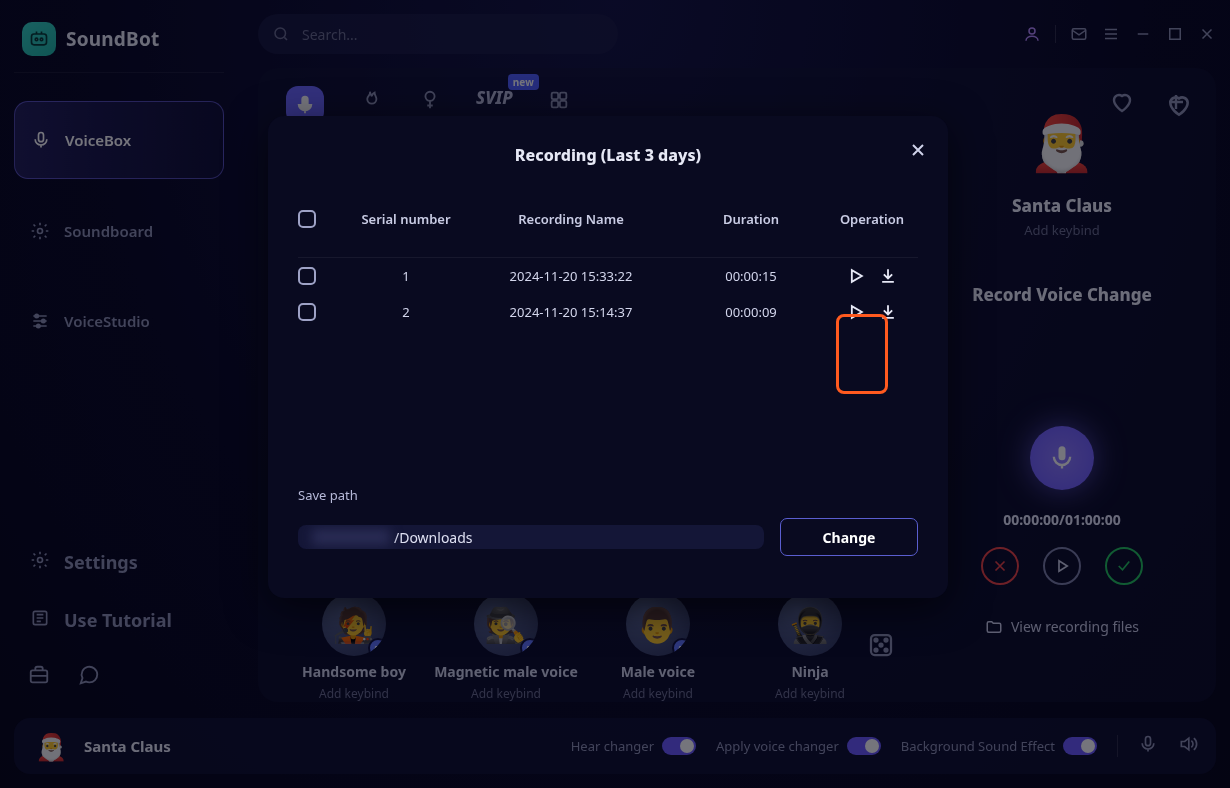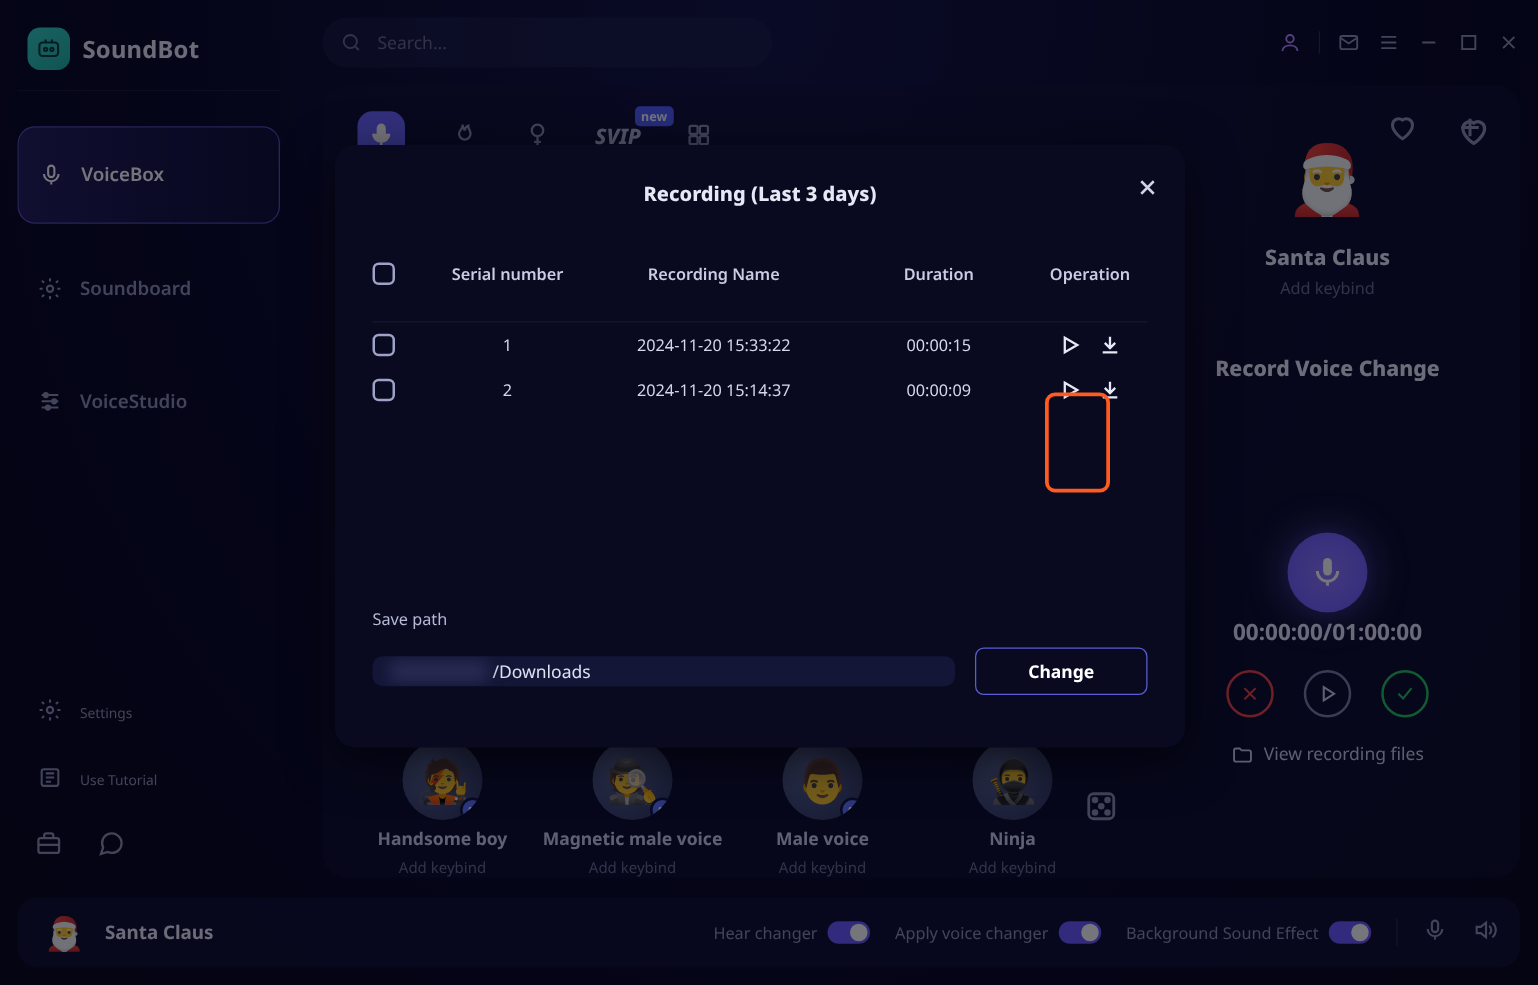--- a/index.html
+++ b/index.html
@@ -29,38 +29,38 @@
   .sidebar{position:absolute;left:14px;top:12px;width:210px;height:690px;display:flex;flex-direction:column}
   .logo-row{display:flex;align-items:center;gap:10px;padding:10px 8px 16px 8px;border-bottom:1px solid rgba(255,255,255,0.07)}
   .logo-box{width:34px;height:34px;border-radius:10px;background:linear-gradient(145deg,#34d3c3,#1fb8a6);display:flex;align-items:center;justify-content:center}
   .logo-box svg{width:20px;height:20px;stroke:#063b35;fill:none;stroke-width:2}
   .app-name{font-weight:700;font-size:19px;letter-spacing:0.2px;color:#e8eaf7}
   .nav{margin-top:28px;display:flex;flex-direction:column;gap:14px}
   .nav-item{display:flex;align-items:center;gap:14px;padding:28px 16px;border-radius:14px;color:var(--text-dim);cursor:pointer;font-size:15px;font-weight:600}
   .nav-item svg{width:20px;height:20px;stroke:currentColor;fill:none;stroke-width:2}
   .nav-item.active{background:linear-gradient(90deg,rgba(108,99,255,0.25),rgba(108,99,255,0.05));border:1px solid rgba(124,114,255,0.6);color:#fff}
   .sidebar-bottom{margin-top:auto;display:flex;flex-direction:column;gap:14px;padding-bottom:8px}
-  .foot-item{display:flex;align-items:flex-end;gap:14px;padding:10px 16px;color:var(--text-dim);font-size:11px;font-weight:400;cursor:pointer}
+  .foot-item{display:flex;align-items:flex-start;gap:14px;padding:10px 16px;color:var(--text-dim);font-size:18px;font-weight:700;cursor:pointer}
   .foot-item svg{width:20px;height:20px;stroke:currentColor;fill:none;stroke-width:2}
   .foot-icons{display:flex;gap:28px;padding:8px 14px;color:var(--text-dim)}
   .foot-icons svg{width:22px;height:22px;stroke:currentColor;fill:none;stroke-width:2;cursor:pointer}
 
   
   .topbar{position:absolute;left:258px;right:14px;top:14px;height:40px;display:flex;align-items:center;justify-content:space-between}
   .search{flex:0 0 360px;height:40px;border-radius:20px;background:rgba(30,32,72,0.6);display:flex;align-items:center;gap:10px;padding:0 14px;color:var(--text-faint)}
   .search svg{width:18px;height:18px;stroke:currentColor;fill:none;stroke-width:2}
   .search input{background:transparent;border:none;outline:none;color:var(--text);font-size:14px;flex:1}
   .search input::placeholder{color:var(--text-faint)}
   .win-icons{display:flex;align-items:center;gap:14px;color:var(--text-dim)}
   .win-icons svg{width:18px;height:18px;stroke:currentColor;fill:none;stroke-width:2;cursor:pointer}
   .vline{width:1px;height:18px;background:rgba(255,255,255,0.15)}
 
   
   .main{position:absolute;left:258px;top:68px;right:14px;height:634px;border-radius:20px;background:rgba(16,17,48,0.5);overflow:hidden}
-  .tab-row{position:absolute;left:28px;top:18px;right:28px;height:44px;display:flex;align-items:center;gap:32px;color:var(--text-dim)}
+  .tab-row{position:absolute;left:28px;top:18px;right:28px;height:44px;display:flex;align-items:flex-start;gap:32px;color:var(--text-dim)}
   .tab-row .tab-ic{width:28px;height:28px;display:flex;align-items:center;justify-content:center;cursor:pointer}
   .tab-row svg{width:22px;height:22px;stroke:currentColor;fill:none;stroke-width:2}
   .tab-row .active-tab{width:38px;height:38px;border-radius:12px;background:var(--accent);display:flex;align-items:center;justify-content:center}
   .tab-row .active-tab svg{stroke:#fff;fill:#fff}
   .svip{font-weight:800;font-style:italic;font-size:17px;color:#b6b9d8;position:relative}
   .svip .badge{position:absolute;top:-12px;right:-26px;background:#5060ff;color:#fff;font-size:10px;font-style:normal;font-weight:700;padding:1px 5px;border-radius:4px}
   .tab-right{position:absolute;right:28px;top:22px;display:flex;gap:30px;color:var(--text-dim)}
   .tab-right svg{width:24px;height:24px;stroke:currentColor;fill:none;stroke-width:2.4;cursor:pointer}
 
   
@@ -76,28 +76,28 @@
   
   .right-pane{position:absolute;right:24px;top:18px;width:260px;bottom:10px;display:flex;flex-direction:column;align-items:center;color:var(--text-dim)}
   .fav-icon{position:absolute;right:0;top:6px;color:var(--text-dim);cursor:pointer}
   .fav-icon svg{width:26px;height:26px;stroke:currentColor;fill:none;stroke-width:2.4}
   .santa-img{width:86px;height:86px;border-radius:50%;display:flex;align-items:center;justify-content:center;margin-top:12px;font-size:54px}
   .sel-name{font-size:17px;font-weight:800;color:#eceefa;margin-top:10px}
   .sel-sub{font-size:13px;color:var(--text-faint);margin-top:4px}
   .record-title{font-size:17px;font-weight:800;color:#eceefa;margin-top:44px}
   .mic-big{width:64px;height:64px;border-radius:50%;background:radial-gradient(circle,#8d7bff,#6a5aff);box-shadow:0 0 30px rgba(124,110,255,.6);display:flex;align-items:center;justify-content:center;margin-top:120px;cursor:pointer}
   .mic-big svg{width:28px;height:28px;fill:#fff;stroke:none}
-  .timer{margin-top:4px;font-size:18px;font-weight:700;color:#e5e7fa}
+  .timer{margin-top:20px;font-size:14px;font-weight:700;color:#e5e7fa}
   .rec-ctrls{display:flex;gap:24px;margin-top:18px}
   .ctrl{width:38px;height:38px;border-radius:50%;border:2px solid;display:flex;align-items:center;justify-content:center;cursor:pointer;background:transparent}
   .ctrl svg{width:18px;height:18px;fill:none;stroke-width:2.2}
   .ctrl.red{border-color:var(--red);color:var(--red)}
   .ctrl.play{border-color:#7d81a8;color:#cfd2e9}
   .ctrl.green{border-color:var(--green);color:var(--green)}
-  .view-link{margin-top:20px;font-size:14px;color:#c9cce7;display:flex;align-items:center;gap:8px;cursor:pointer}
+  .view-link{margin-top:32px;font-size:14px;color:#c9cce7;display:flex;align-items:center;gap:8px;cursor:pointer}
   .view-link svg{width:18px;height:18px;stroke:currentColor;fill:none;stroke-width:2}
 
   
   .footer{position:absolute;left:14px;right:14px;bottom:14px;height:56px;border-radius:16px;background:rgba(18,20,56,0.6);display:flex;align-items:center;padding:0 18px;justify-content:space-between;color:var(--text-dim)}
   .footer-left{display:flex;align-items:center;gap:12px}
   .foot-santa{width:40px;height:40px;border-radius:50%;display:flex;align-items:center;justify-content:center;font-size:26px}
   .foot-name{font-size:15px;font-weight:700;color:#e8eaf7}
   .footer-right{display:flex;align-items:center;gap:20px}
   .opt{display:flex;align-items:center;gap:8px;font-size:13px}
   .toggle{width:34px;height:18px;border-radius:9px;background:#6a5aff;position:relative;cursor:pointer}

